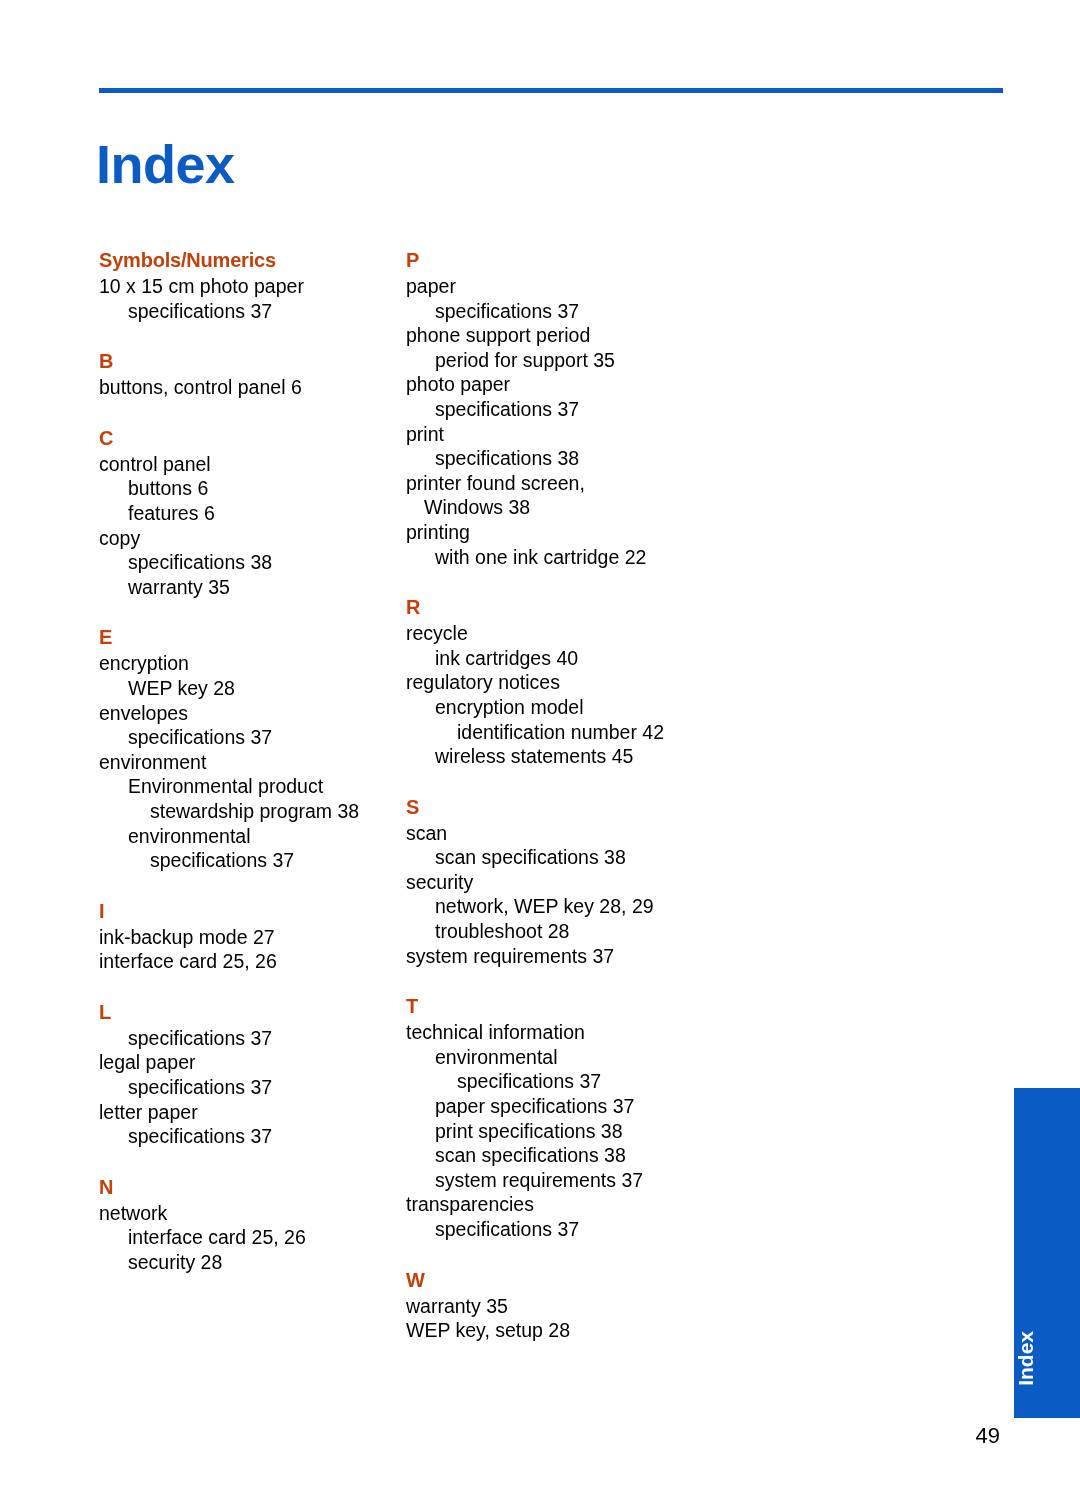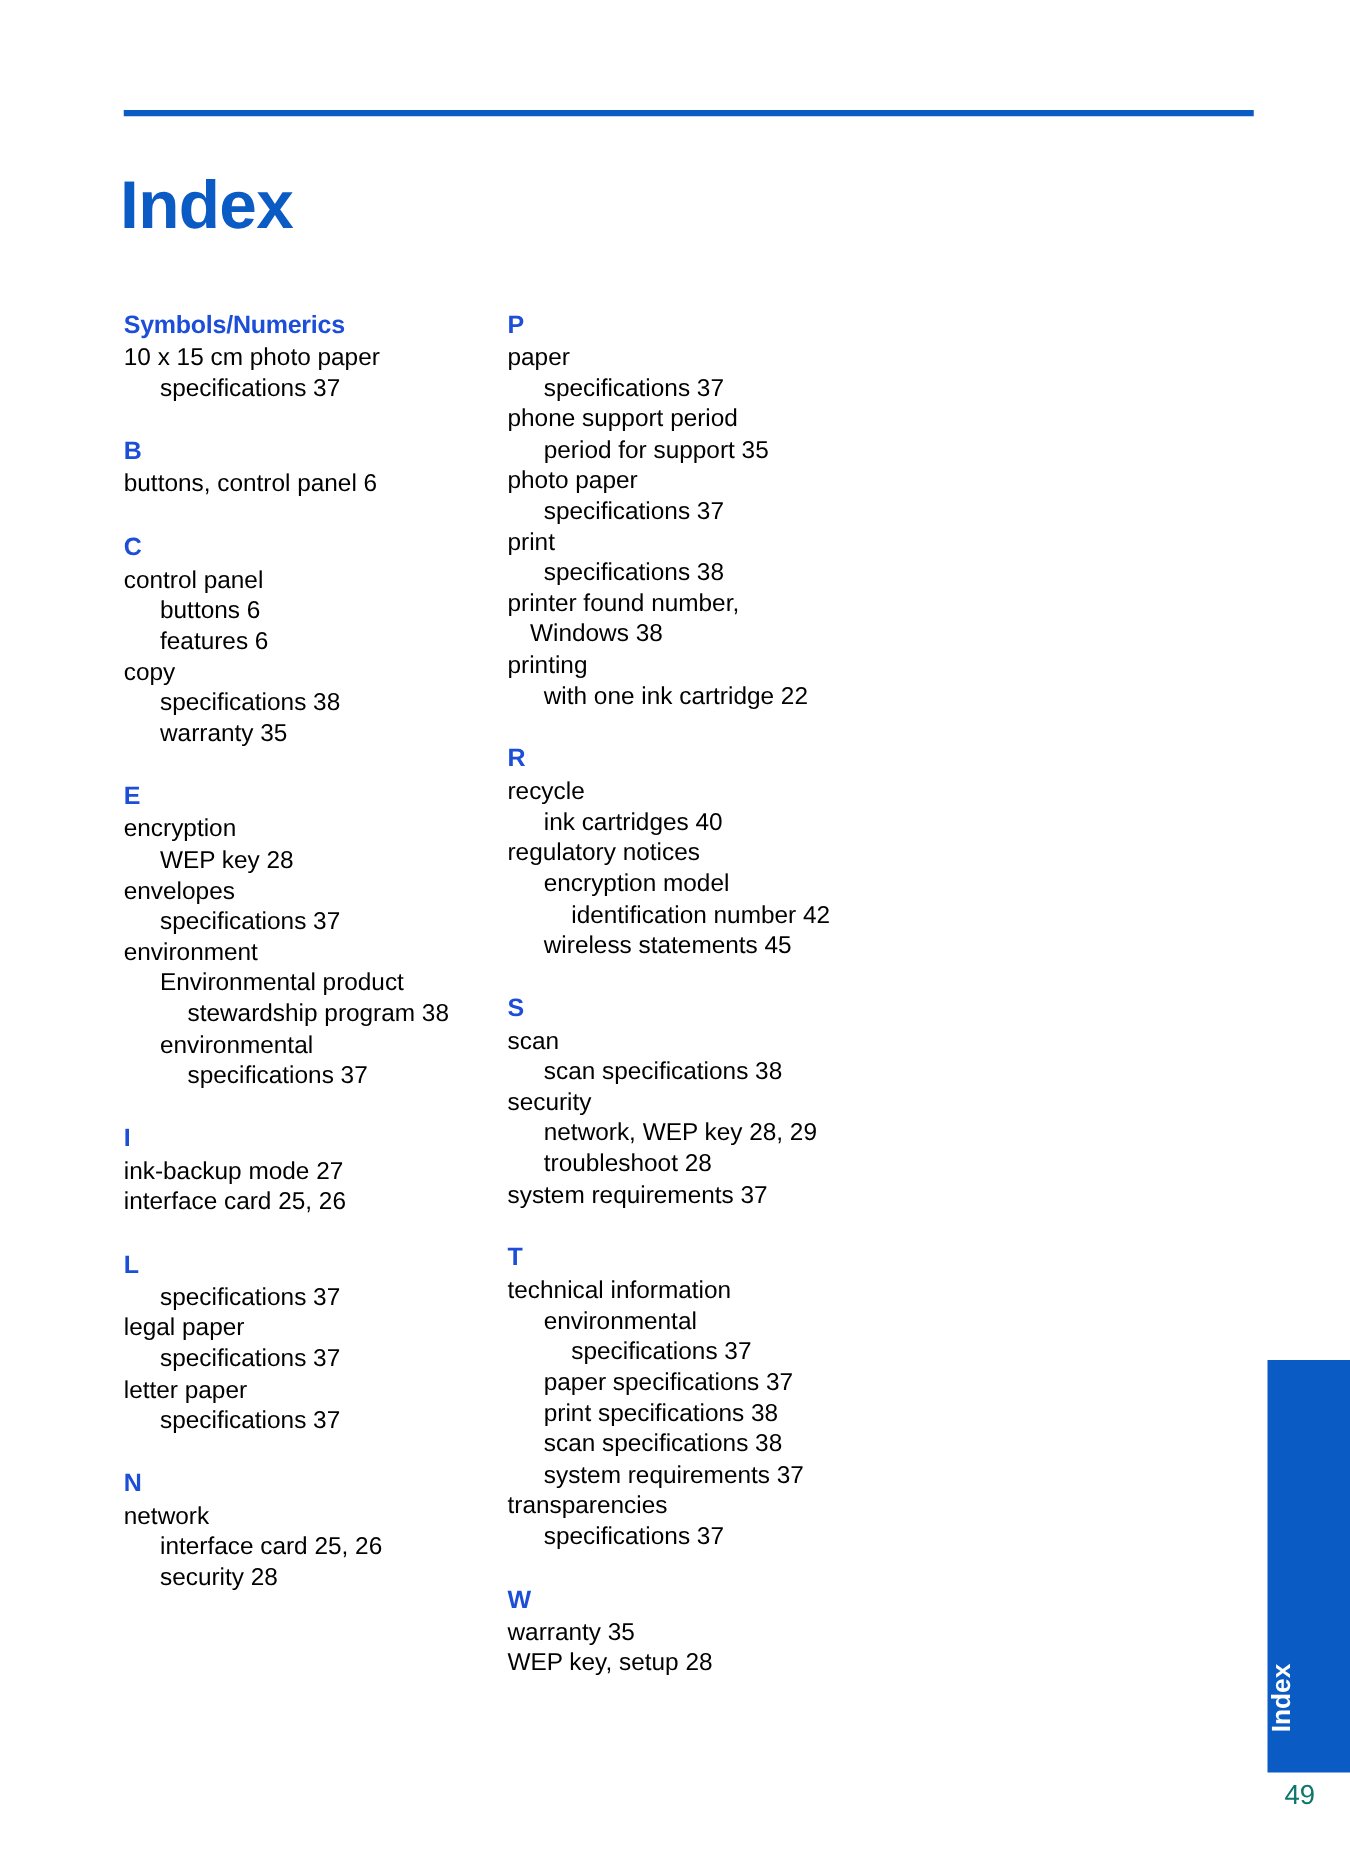--- a/index.html
+++ b/index.html
@@ -53,21 +53,21 @@
 
   .section {
     margin-bottom: 0;
   }
   .section + .section {
     margin-top: 26px;
   }
   .section-letter {
     font-size: 20px;
     font-weight: bold;
-    color: #1d4ed8;
+    color: #c2410c;
     line-height: 25px;
     margin-bottom: 1px;
     white-space: pre;
   }
   .section-letter.wide {
     letter-spacing: -0.2px;
   }
 
   .entry {
     font-size: 19.5px;
@@ -111,26 +111,26 @@
     width: 66px;
     height: 120px;
     display: flex;
     align-items: flex-end;
     justify-content: center;
   }
 
   
   .page-number {
     position: absolute;
-    left: 992px;
+    left: 940px;
     top: 1423px;
     width: 60px;
     text-align: right;
     font-size: 22px;
-    color: #0f766e;
+    color: #000000;
   }
 </style>
 </head>
 <body>
 
 <div class="header-rule"></div>
 <h1 class="page-title">Index</h1>
 
 <div class="columns">
   <div class="column left">
@@ -188,21 +188,21 @@
       <div class="section">
         <div class="section-letter">P</div>
         <div class="entry lvl1">paper</div>
         <div class="entry lvl2">specifications 37</div>
         <div class="entry lvl1">phone support period</div>
         <div class="entry lvl2">period for support 35</div>
         <div class="entry lvl1">photo paper</div>
         <div class="entry lvl2">specifications 37</div>
         <div class="entry lvl1">print</div>
         <div class="entry lvl2">specifications 38</div>
-        <div class="entry lvl1">printer found number,</div>
+        <div class="entry lvl1">printer found screen,</div>
         <div class="entry lvl1cont">Windows 38</div>
         <div class="entry lvl1">printing</div>
         <div class="entry lvl2">with one ink cartridge 22</div>
       </div>
       <div class="section">
         <div class="section-letter">R</div>
         <div class="entry lvl1">recycle</div>
         <div class="entry lvl2">ink cartridges 40</div>
         <div class="entry lvl1">regulatory notices</div>
         <div class="entry lvl2">encryption model</div>

